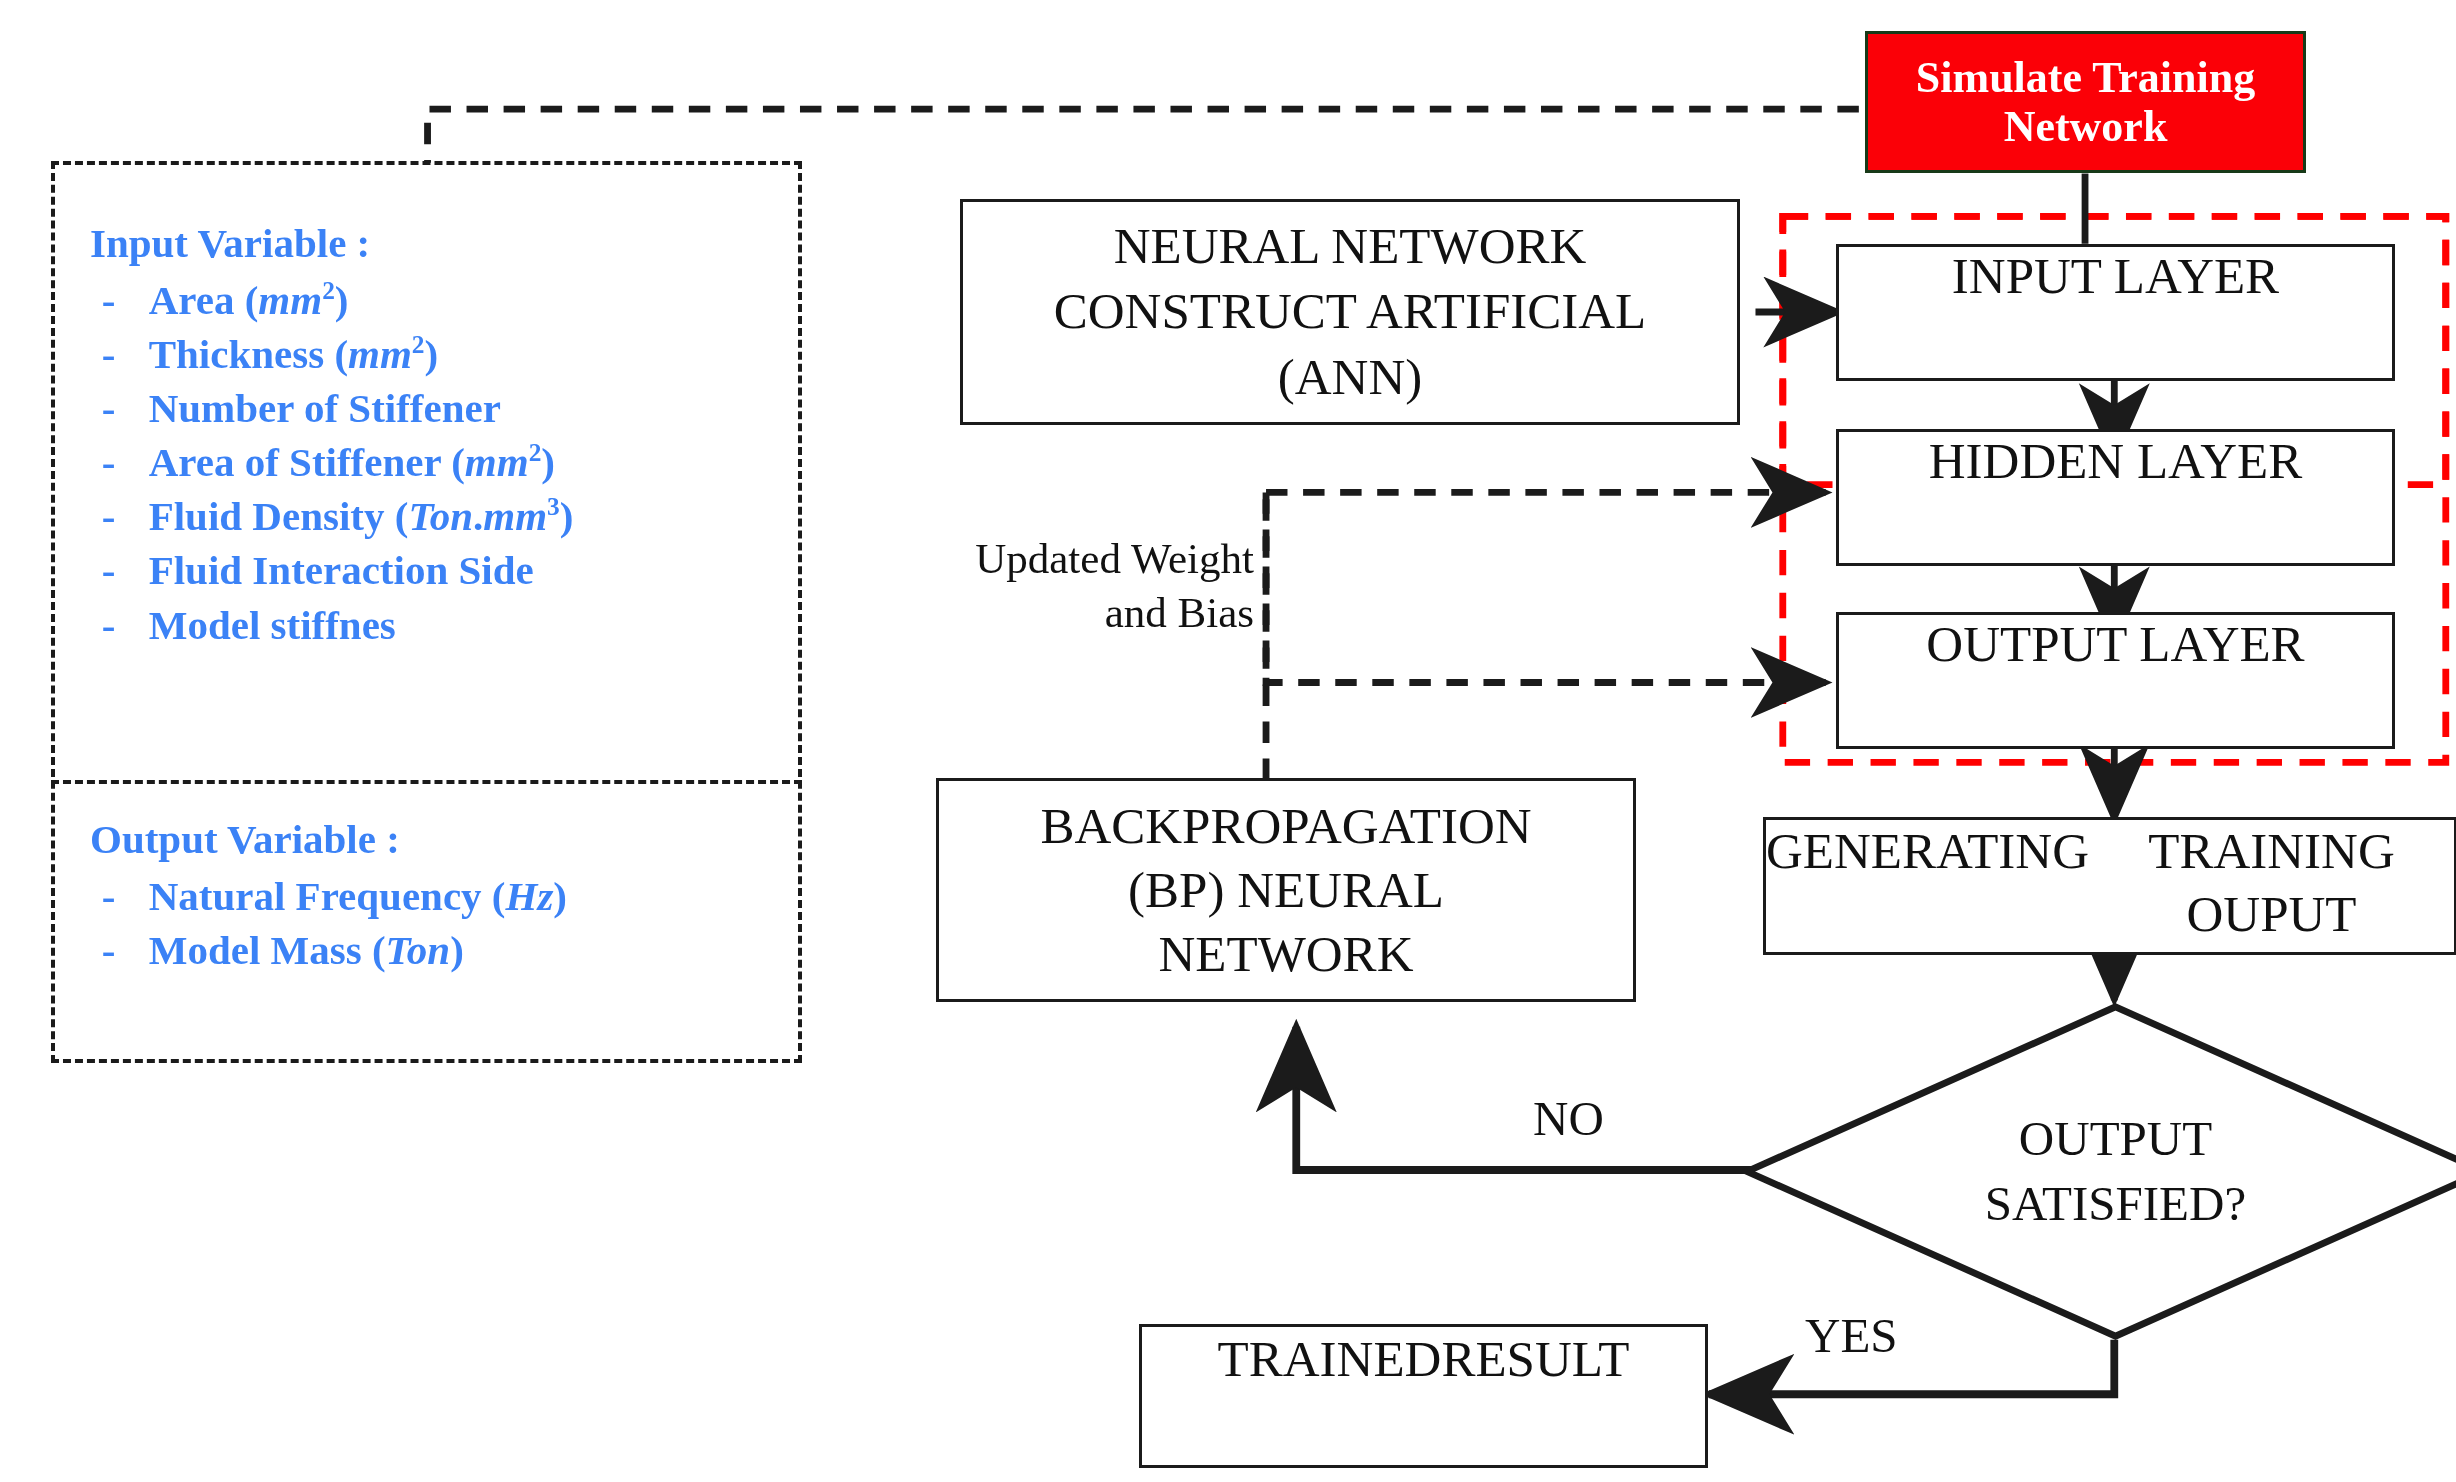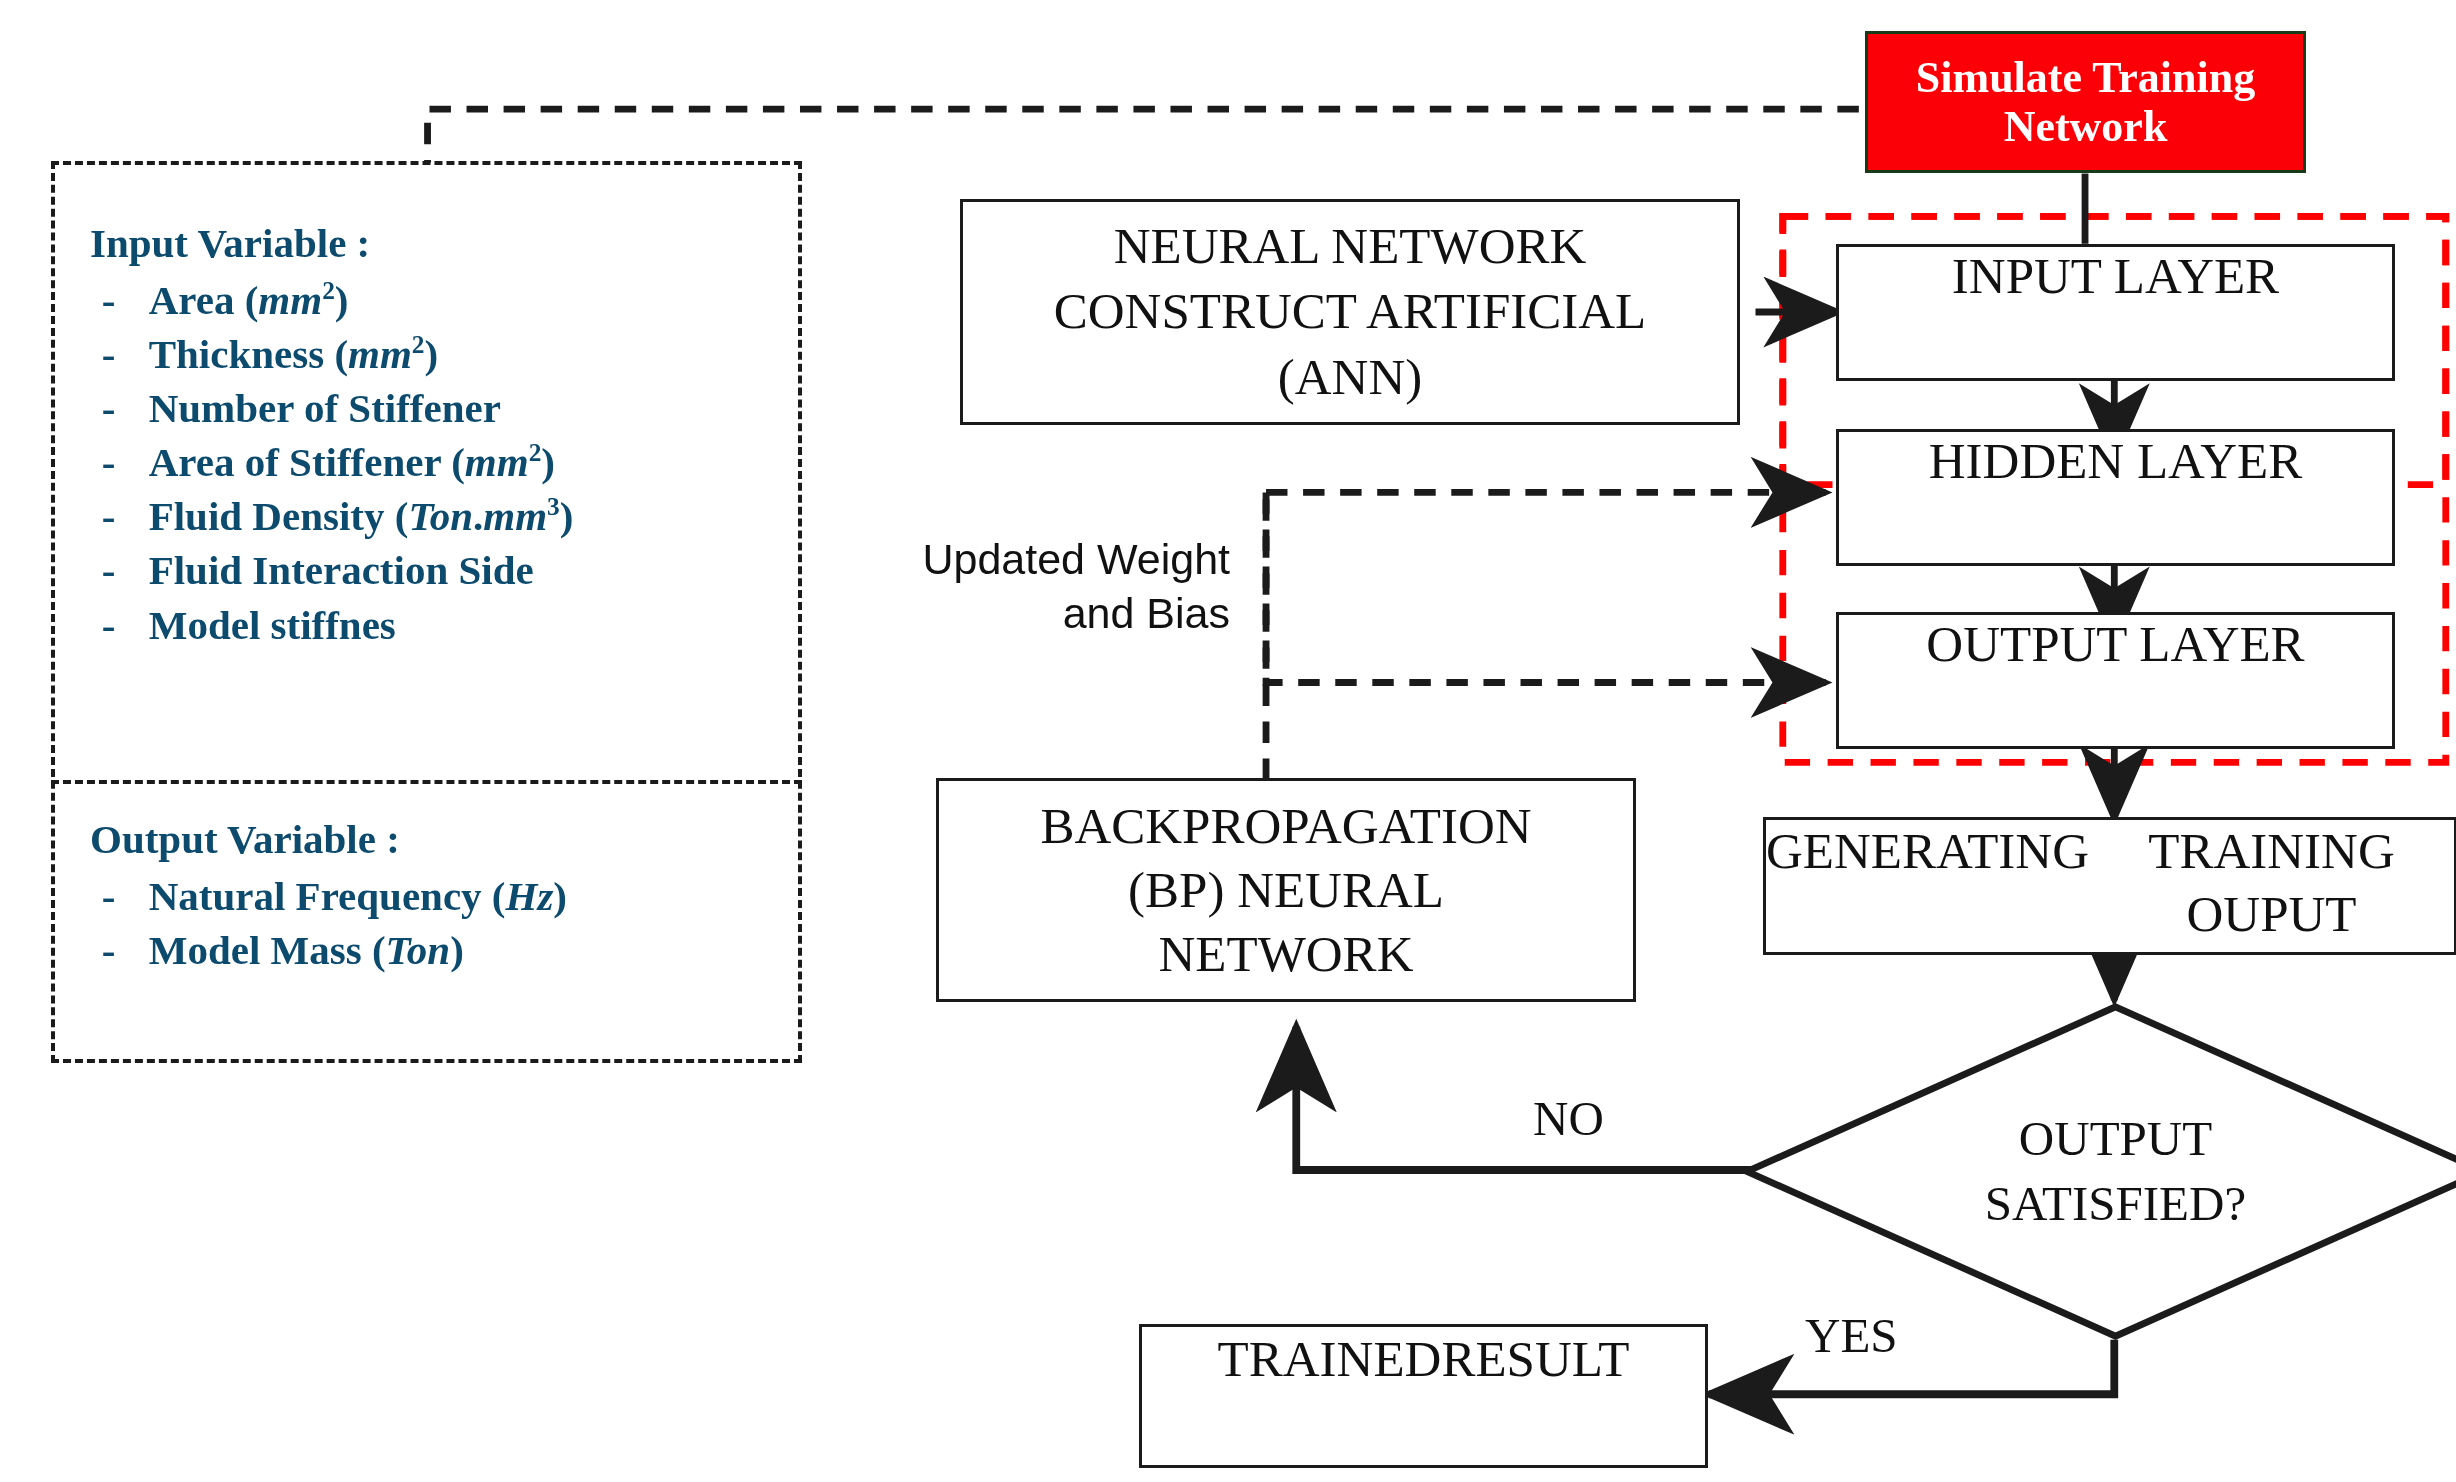--- a/index.html
+++ b/index.html
@@ -17,21 +17,21 @@
         font-family:"Liberation Serif", serif;font-weight:400;color:#111;}
 
   
   .redbox{background:#fb0007;border:3.9px solid #173a18;color:#ffffff;
           font-family:"Liberation Serif", serif;font-weight:700;line-height:1.12;}
 
   
   .dashpanel{position:absolute;box-sizing:border-box;
              border:4.9px dashed #1b1b1b;background:transparent;}
   .varblock{position:absolute;box-sizing:border-box;
-            font-family:"Liberation Serif", serif;font-weight:700;color:#0c4a6e;}
+            font-family:"Liberation Serif", serif;font-weight:700;color:#3b82f6;}
   .varhead{font-size:41px;margin:0 0 5.9px 0;white-space:nowrap;}
   .varlist{list-style:none;margin:0;padding:0;}
   .varlist li{display:flex;font-size:41px;line-height:1.32;white-space:nowrap;}
   .varlist li .dash{width:47px;flex:0 0 47px;text-align:left;padding-left:11.7px;}
   .varlist li .txt{flex:1 1 auto;text-align:left;}
   .it{font-style:italic;}
   sup{font-size:.62em;vertical-align:super;line-height:0;}
 
   
   .elabel{position:absolute;font-family:"Liberation Serif", serif;
@@ -181,21 +181,21 @@
       <span>OUTPUT</span>
       <span>SATISFIED?</span>
     </div>
   </div>
 
   <div class="node proc" style="left:1139px;top:1324px;width:569px;height:144px;flex-direction:row;font-size:51px;line-height:1.26;">
     <span>TRAINED</span>
     <span>RESULT</span>
   </div>
 
-  <div class="sanslabel" style="left:820px;top:532px;width:410px;">
+  <div class="sanslabel" style="left:844px;top:532px;width:410px;font-family:Liberation Serif, serif;">
     <div>Updated Weight</div>
     <div>and Bias</div>
   </div>
 
   <div class="elabel" style="left:1514px;top:1090px;font-size:49px;margin-left:19px;">NO</div>
 
   <div class="elabel" style="left:1805px;top:1307px;font-size:49px;">YES</div>
 
 </div>
 

